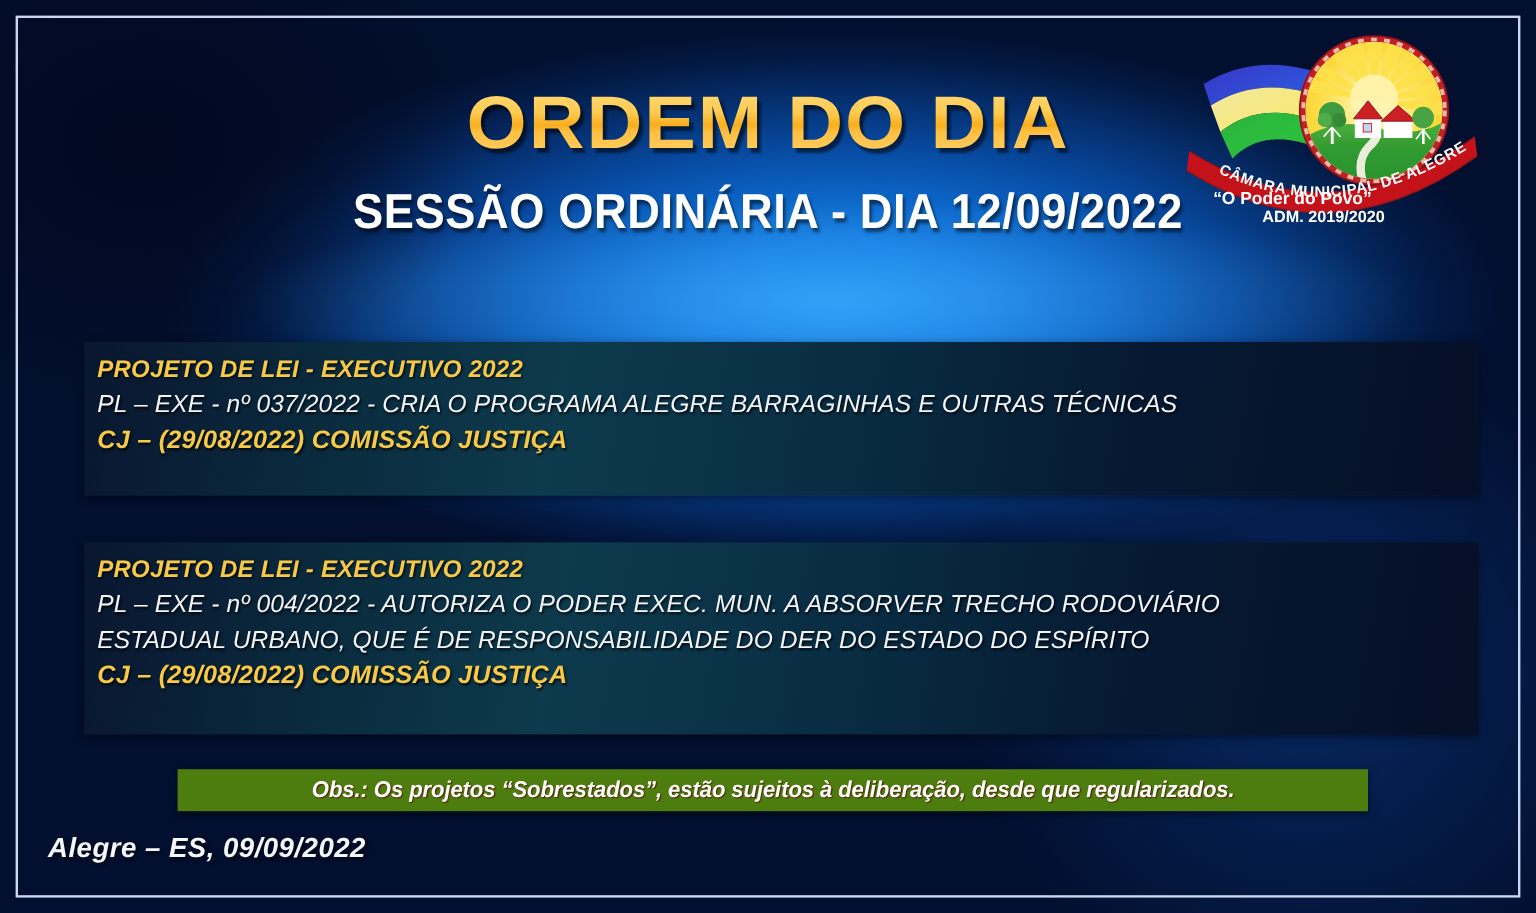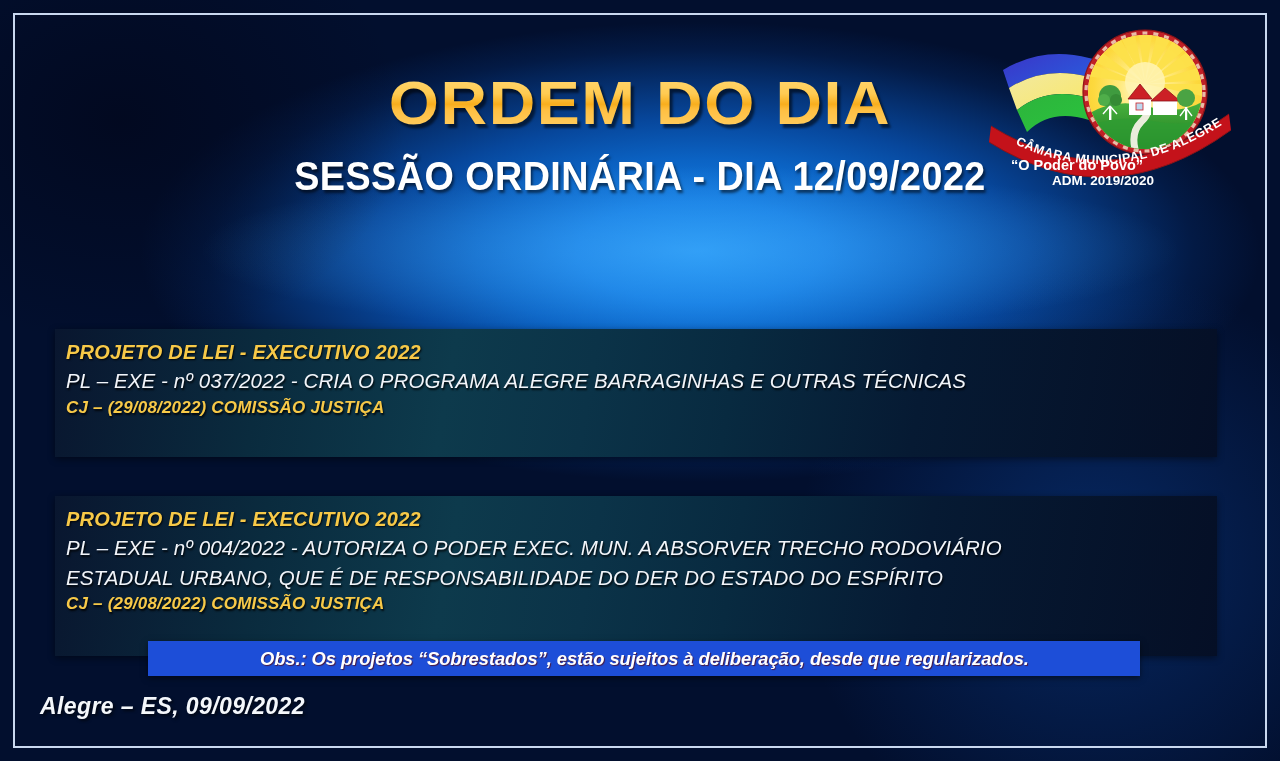--- a/index.html
+++ b/index.html
@@ -97,29 +97,28 @@
     position: absolute;
     left: 985px; top: 22px;
     width: 250px; height: 175px;
     z-index: 5;
   }
   .logo svg { display:block; width:100%; height:100%; }
 
   
   .box {
     position: absolute;
-    left: 55px;
+    left: 70px;
     width: 1162px;
     background: linear-gradient(100deg,
         #09162f 0%, #0a2b3e 18%, #0d3a4c 34%, #0b3348 46%,
         #082a40 58%, #061a33 74%, #050f26 100%);
     box-shadow: 0 2px 7px rgba(0,0,0,0.45);
     padding: 9px 10px 9px 11px;
     z-index: 3;
-    margin-top: 44px;
   }
   #box-1 { top: 285px;  height: 128px; }
   #box-2 { top: 452px;  height: 160px; }
 
   .box-head {
     color: #f7c948;
     font-size: 20px;
     font-weight: bold;
     font-style: italic;
     line-height: 1.42;
@@ -131,34 +130,34 @@
     font-size: 20.5px;
     font-weight: normal;
     font-style: italic;
     line-height: 1.42;
     letter-spacing: 0.1px;
     text-shadow: 1px 2px 2px rgba(0,0,0,0.85);
     white-space: nowrap;
   }
   .box-foot {
     color: #f7c948;
-    font-size: 17px;
+    font-size: 21px;
     font-weight: bold;
     font-style: italic;
     line-height: 1.42;
     letter-spacing: 0.2px;
     text-shadow: 1px 2px 2px rgba(0,0,0,0.85);
   }
 
   
   .notice {
     position: absolute;
     left: 148px; top: 641px;
     width: 992px; height: 35px;
-    background: #1d4ed8;
+    background: #4d7c0f;
     display: flex;
     align-items: center;
     justify-content: center;
     box-shadow: 0 2px 6px rgba(0,0,0,0.5);
     z-index: 4;
   }
   .notice-text {
     color: #ffffff;
     font-size: 19px;
     font-weight: bold;

